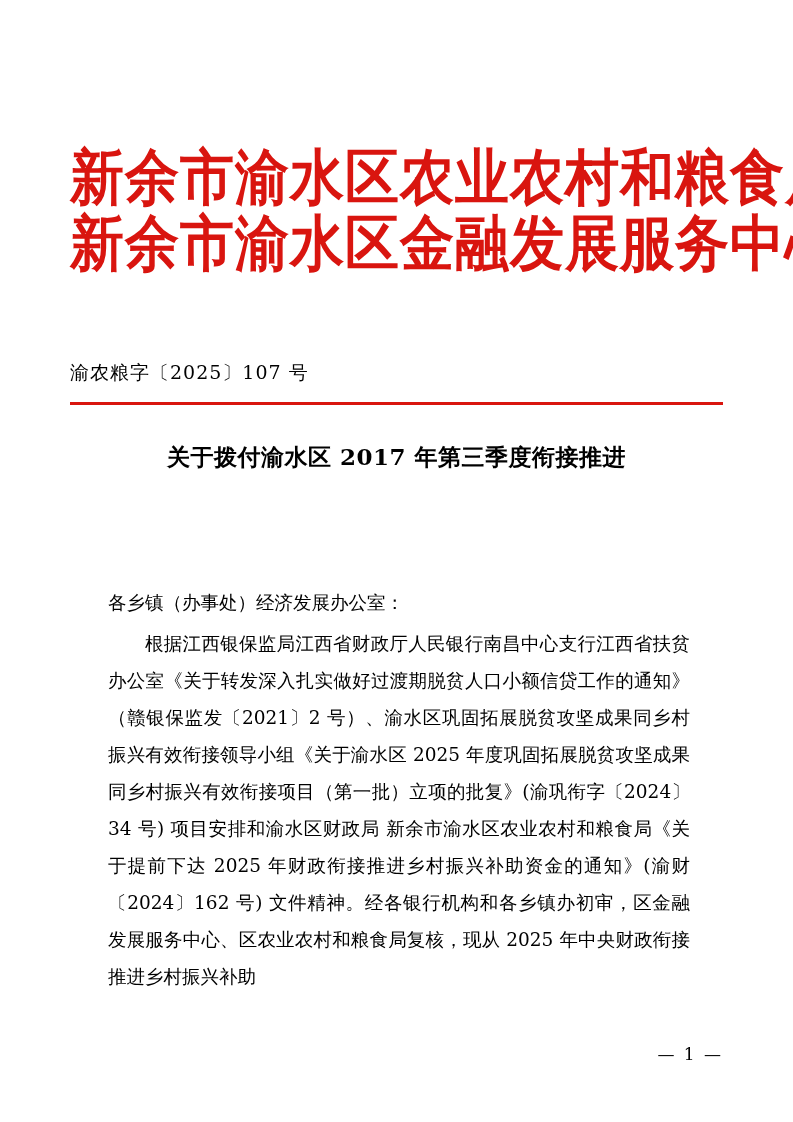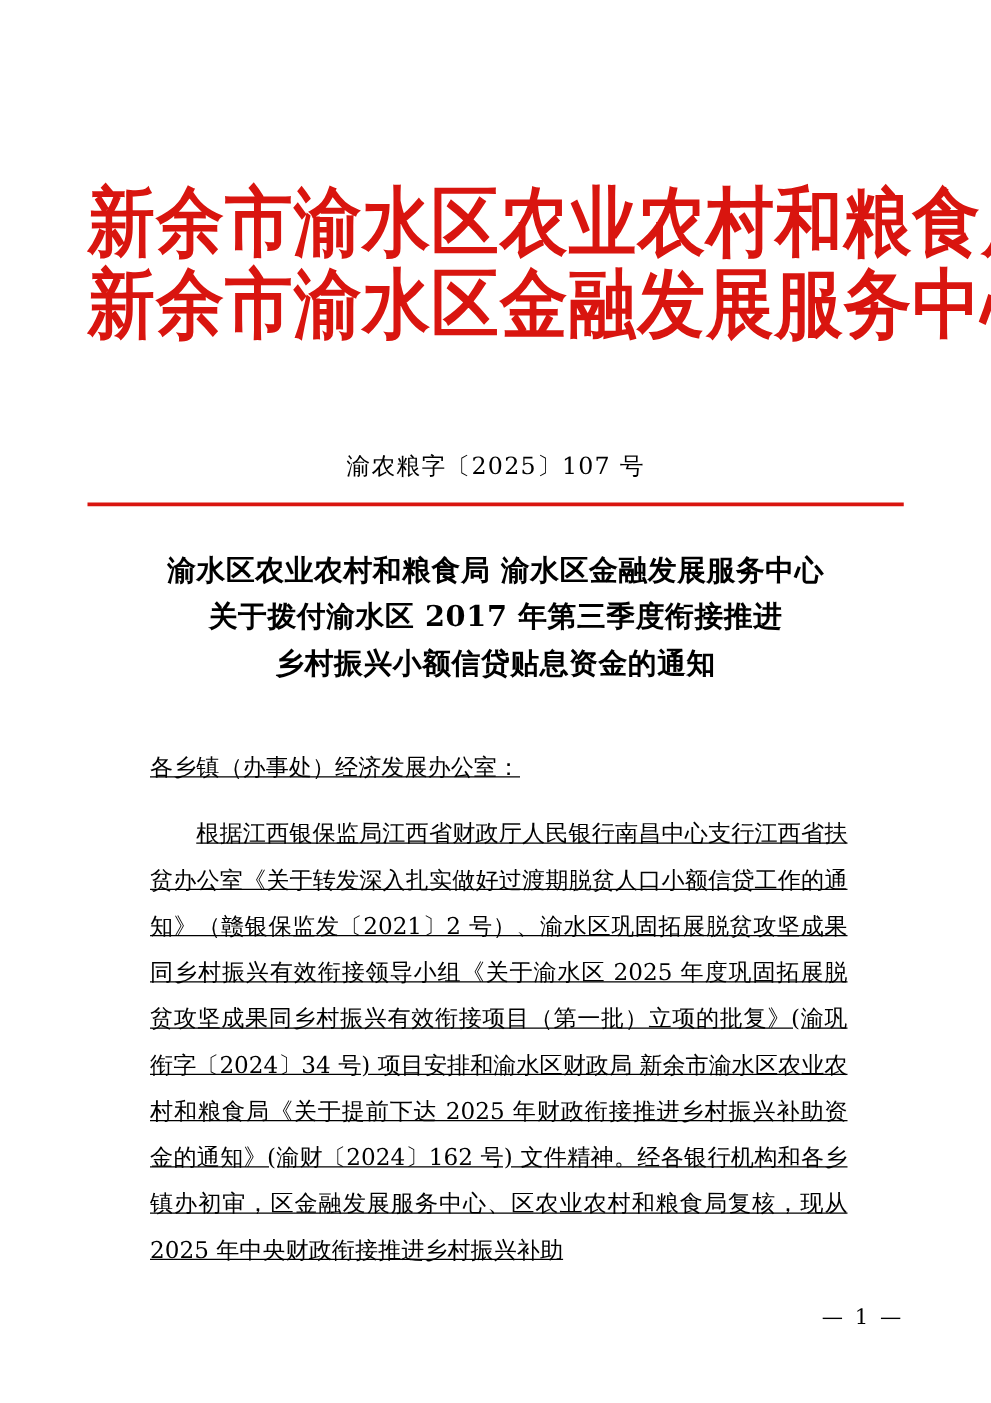--- a/index.html
+++ b/index.html
@@ -42,21 +42,20 @@
     transform: scaleY(1.12);
     transform-origin: center top;
   }
 
   
   .doc-number {
     position: absolute;
     left: 70px;
     top: 360px;
     width: 653px;
-    text-align: center;
     font-size: 19px;
     letter-spacing: 1px;
     color: #000;
   }
 
   
   .red-rule {
     position: absolute;
     left: 70px;
     top: 402px;
@@ -84,22 +83,21 @@
     position: absolute;
     left: 104px;
     top: 580px;
     width: 590px;
     font-size: 18.5px;
     line-height: 37px;
     text-align: justify;
     text-justify: inter-ideograph;
   }
   .body-text p {
-    margin: 16px;
-    text-decoration: underline;
+    margin: 4px;
   }
   .body-text p.indent {
     text-indent: 2em;
   }
 
   
   .page-number {
     position: absolute;
     left: 0;
     top: 1044px;
@@ -117,23 +115,21 @@
   <div class="letterhead">
     <div class="letterhead-line">新余市渝水区农业农村和粮食局</div>
     <div class="letterhead-line">新余市渝水区金融发展服务中心</div>
   </div>
 
   <div class="doc-number">渝农粮字〔2025〕107 号</div>
 
   <div class="red-rule"></div>
 
   <div class="doc-title">
-    <div>渝水区农业农村和粮食局 渝水区金融发展服务中心</div>
     <div>关于拨付渝水区 2017 年第三季度衔接推进</div>
-    <div>乡村振兴小额信贷贴息资金的通知</div>
   </div>
 
   <div class="body-text">
     <p>各乡镇（办事处）经济发展办公室：</p>
     <p class="indent">根据江西银保监局江西省财政厅人民银行南昌中心支行江西省扶贫办公室《关于转发深入扎实做好过渡期脱贫人口小额信贷工作的通知》（赣银保监发〔2021〕2 号）、渝水区巩固拓展脱贫攻坚成果同乡村振兴有效衔接领导小组《关于渝水区 2025 年度巩固拓展脱贫攻坚成果同乡村振兴有效衔接项目（第一批）立项的批复》(渝巩衔字〔2024〕34 号) 项目安排和渝水区财政局  新余市渝水区农业农村和粮食局《关于提前下达 2025 年财政衔接推进乡村振兴补助资金的通知》(渝财〔2024〕162 号) 文件精神。经各银行机构和各乡镇办初审，区金融发展服务中心、区农业农村和粮食局复核，现从 2025 年中央财政衔接推进乡村振兴补助</p>
   </div>
 
   <div class="page-number">— 1 —</div>
 
 </div>

